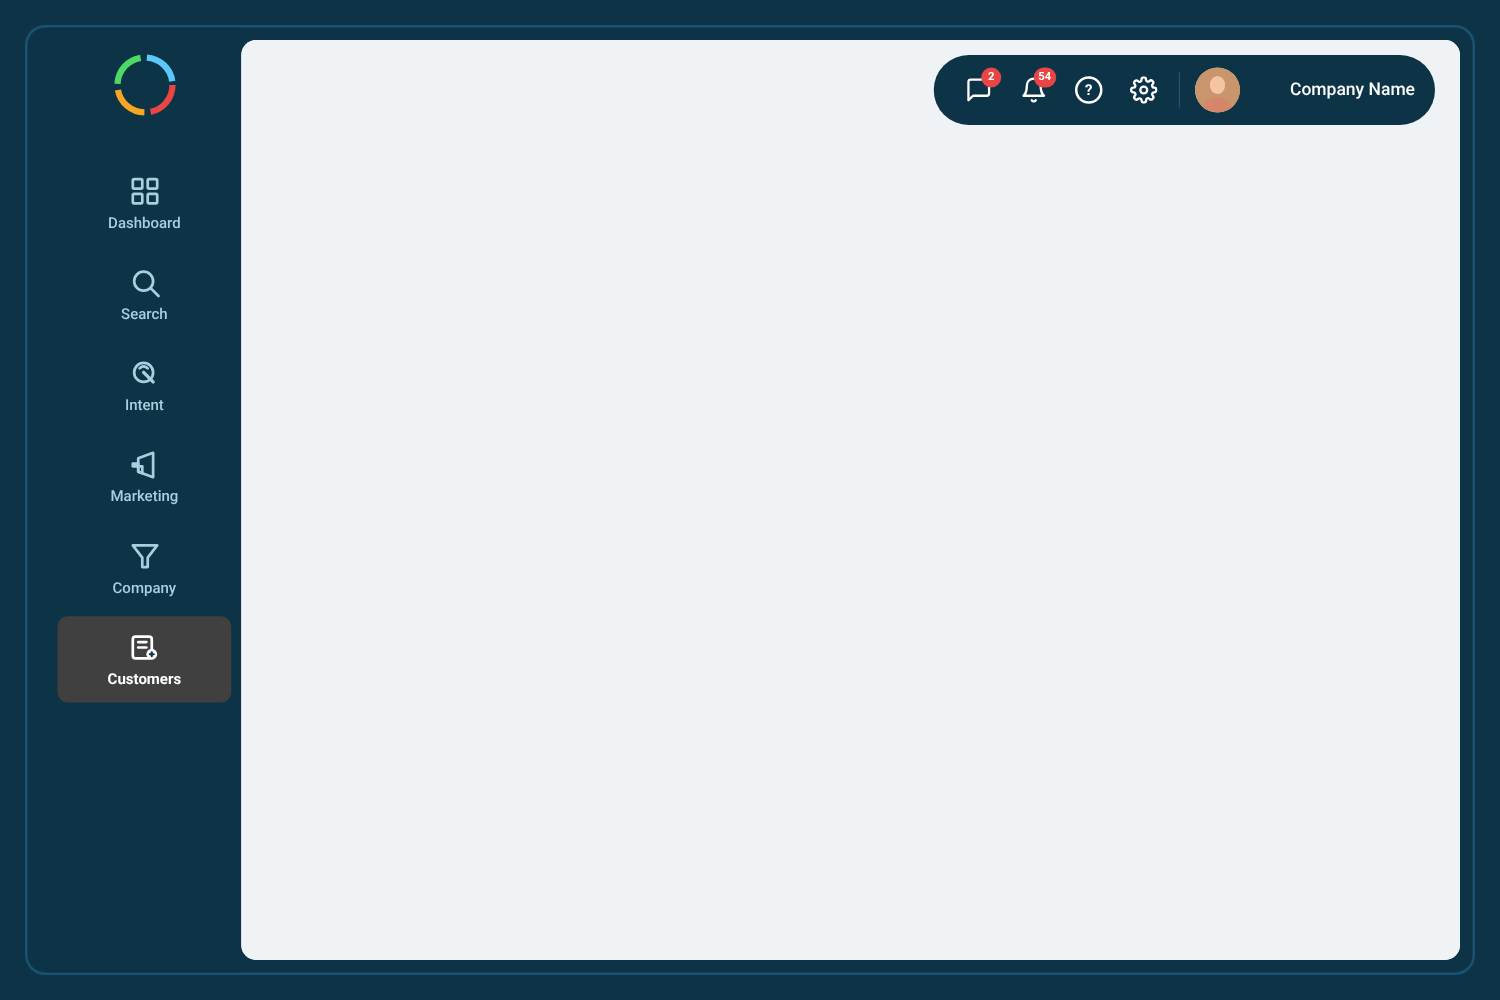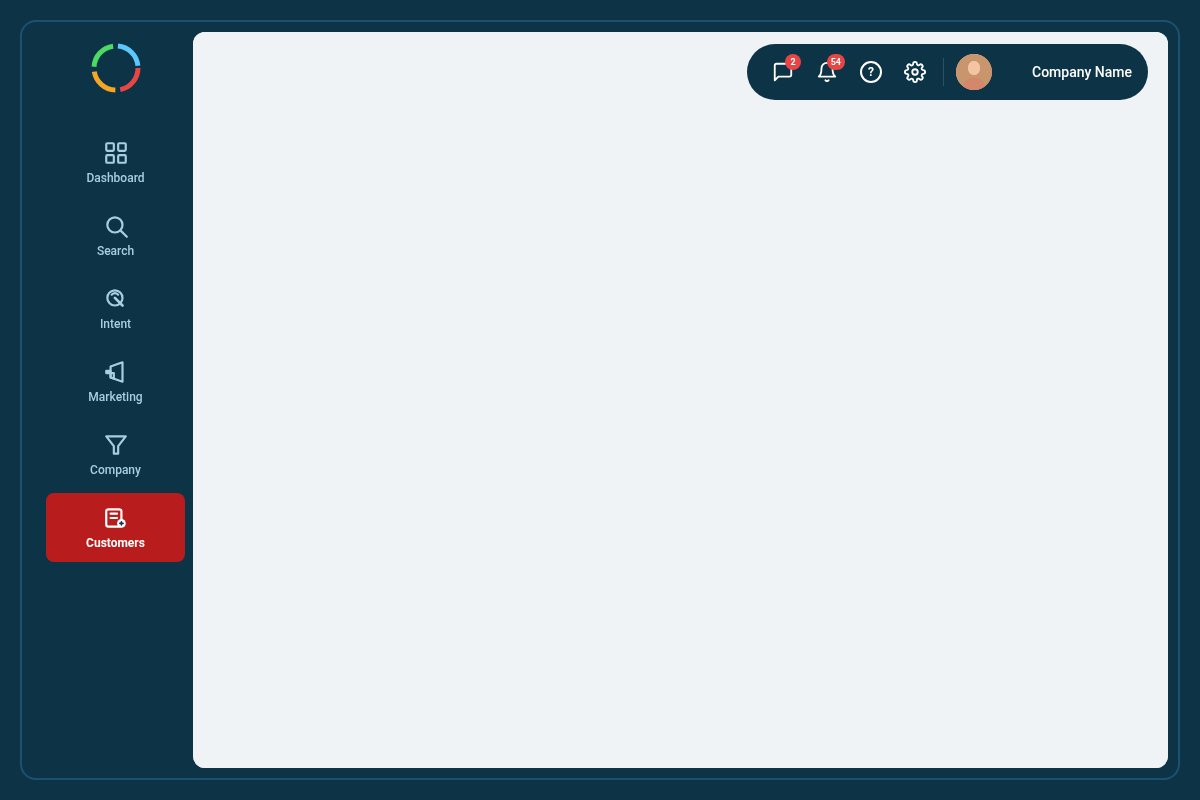--- a/index.html
+++ b/index.html
@@ -65,21 +65,21 @@
       padding: 12px 8px;
       cursor: pointer;
       color: #a8cfe0;
       gap: 5px;
       border-radius: 8px;
       margin: 2px 8px;
       transition: background 0.15s;
     }
 
     .nav-item.active {
-      background: #b91c1c;
+      background: #404040;
       color: #ffffff;
     }
 
     .nav-item svg {
       width: 26px;
       height: 26px;
       fill: none;
       stroke: currentColor;
       stroke-width: 2;
       stroke-linecap: round;

